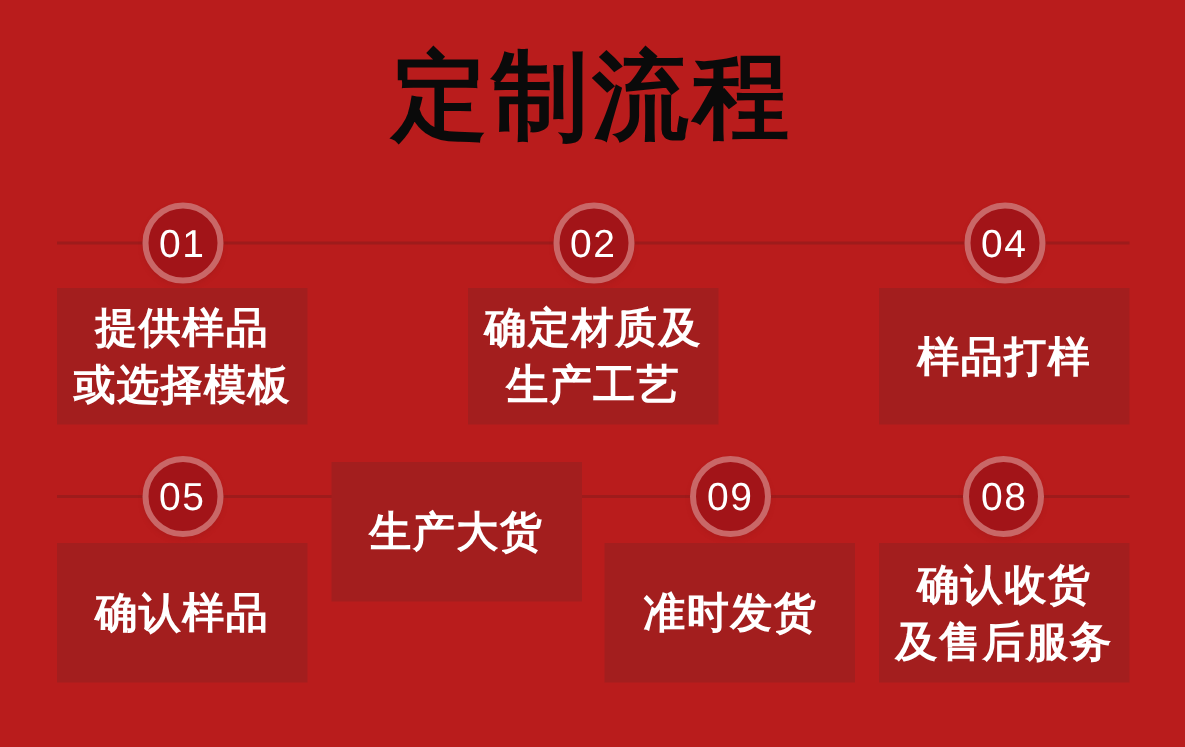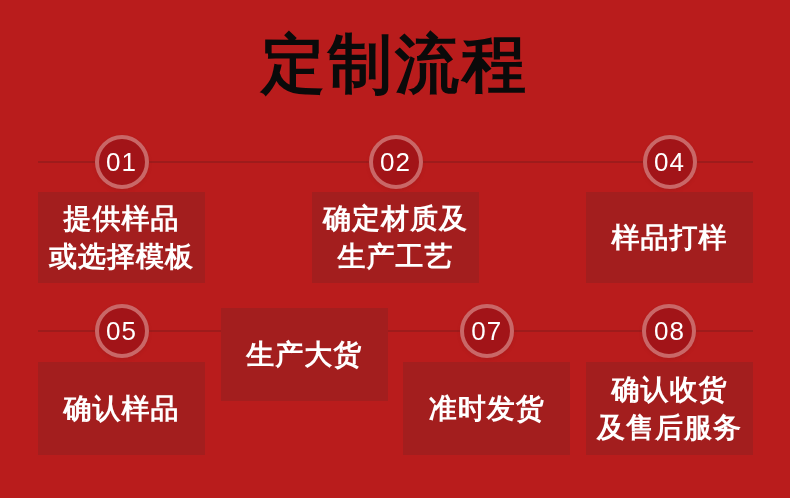--- a/index.html
+++ b/index.html
@@ -141,21 +141,21 @@
     </div>
 
     <div class="step">
       <div class="step-box">
         <div class="step-label">生产大货</div>
       </div>
     </div>
 
     <div class="step">
       <div class="step-circle">
-        <span class="step-number">07</span>
+        <span class="step-number">09</span>
       </div>
       <div class="step-box">
         <div class="step-label">准时发货</div>
       </div>
     </div>
 
     <div class="step">
       <div class="step-circle">
         <span class="step-number">08</span>
       </div>

